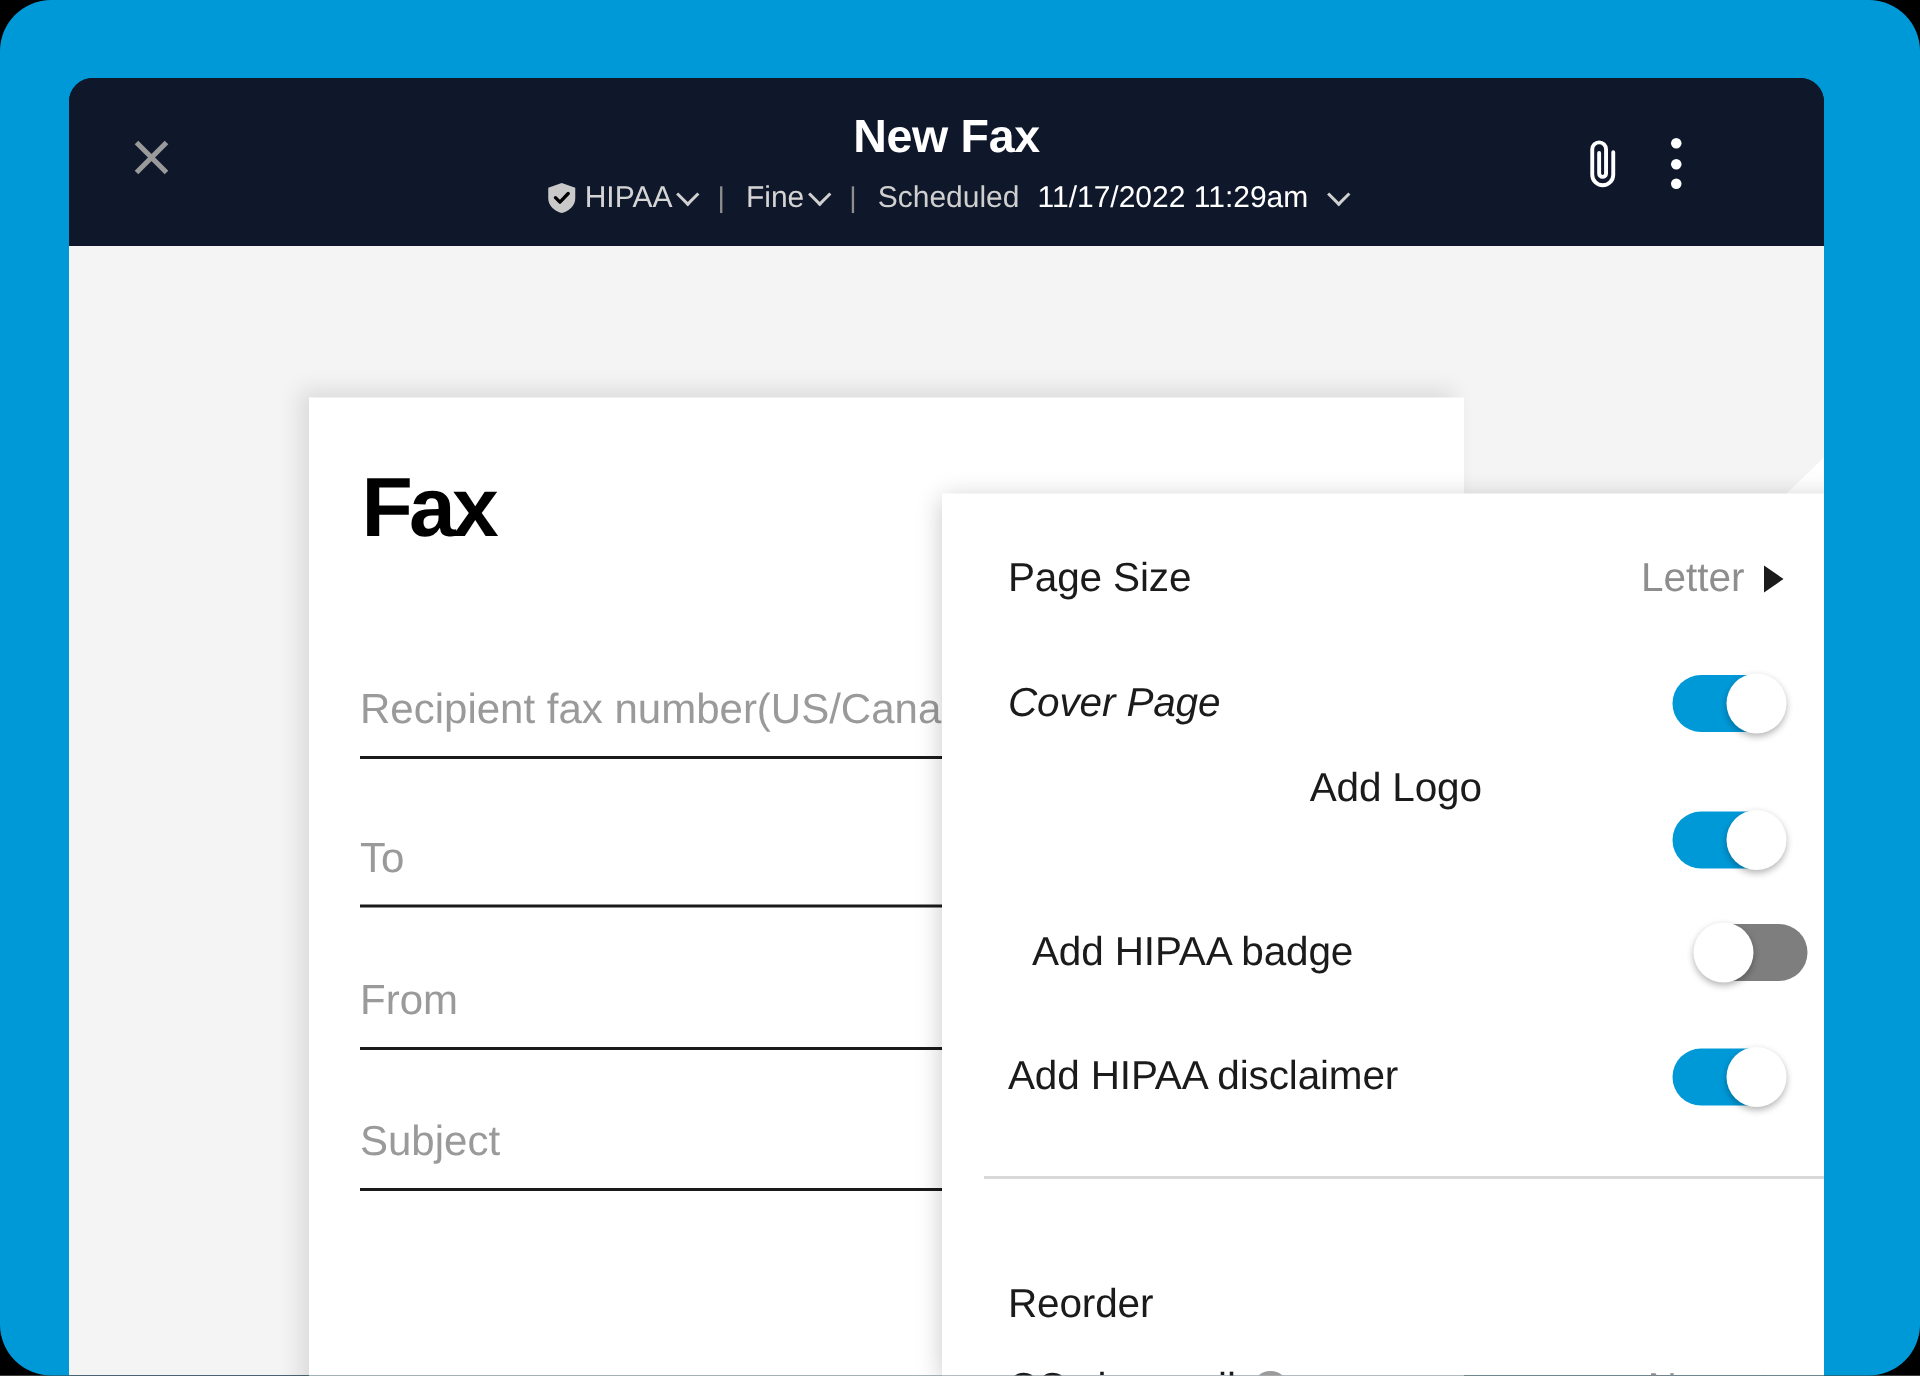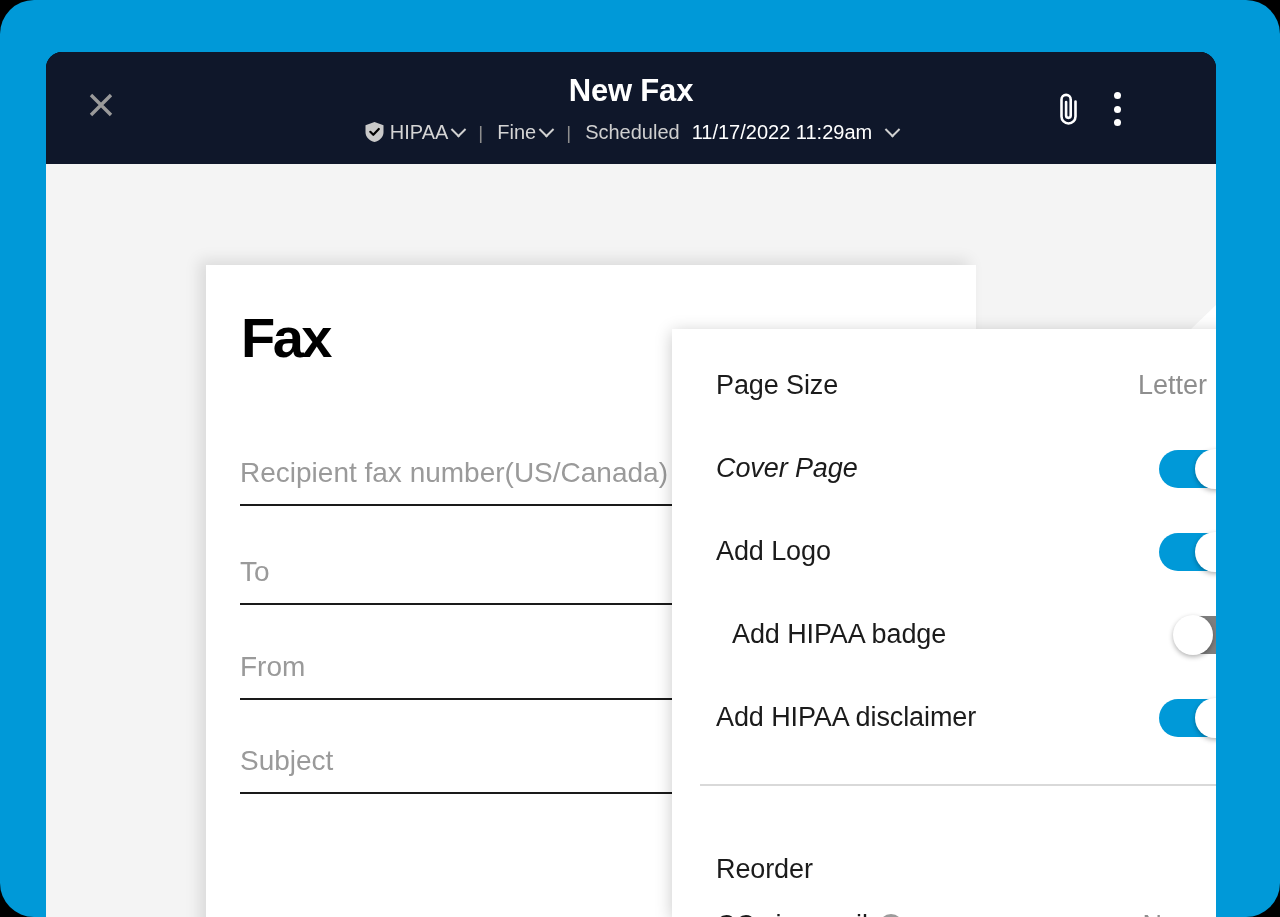--- a/index.html
+++ b/index.html
@@ -164,21 +164,21 @@
     background: #1a1a1a;
   }
   #f-recipient { top: 194px; }
   #f-to        { top: 293px; }
   #f-from      { top: 388px; }
   #f-subject   { top: 482px; }
 
   
   #menu {
     position: absolute;
-    left: 626px; top: 165px;
+    left: 582px; top: 165px;
     width: 605px; bottom: 0;
     background: #ffffff;
     box-shadow: 0 3px 16px rgba(0,0,0,0.22);
   }
   #menu-caret {
     position: absolute;
     left: 1144px; top: 139px;
     width: 0; height: 0;
     border-left: 28px solid transparent;
     border-right: 28px solid transparent;
@@ -259,21 +259,21 @@
     position: absolute;
     left: 28px; right: 0;
     top: 455px;
     height: 2px;
     background: #d9d9d9;
   }
 
   
   #r-pagesize   { top: 15px; }
   #r-cover      { top: 98px; font-style: italic; }
-  #r-logo       { top: 181px; }
+  #r-logo       { top: 181px; flex-direction: column; }
   #r-badge      { top: 264px; margin-left: 16px; }
   #r-disclaimer { top: 347px; }
   #r-reorder    { top: 473px; align-items: flex-end; }
   #r-cc         { top: 555px; }
 </style>
 </head>
 <body>
 
 <div id="frame">
 

